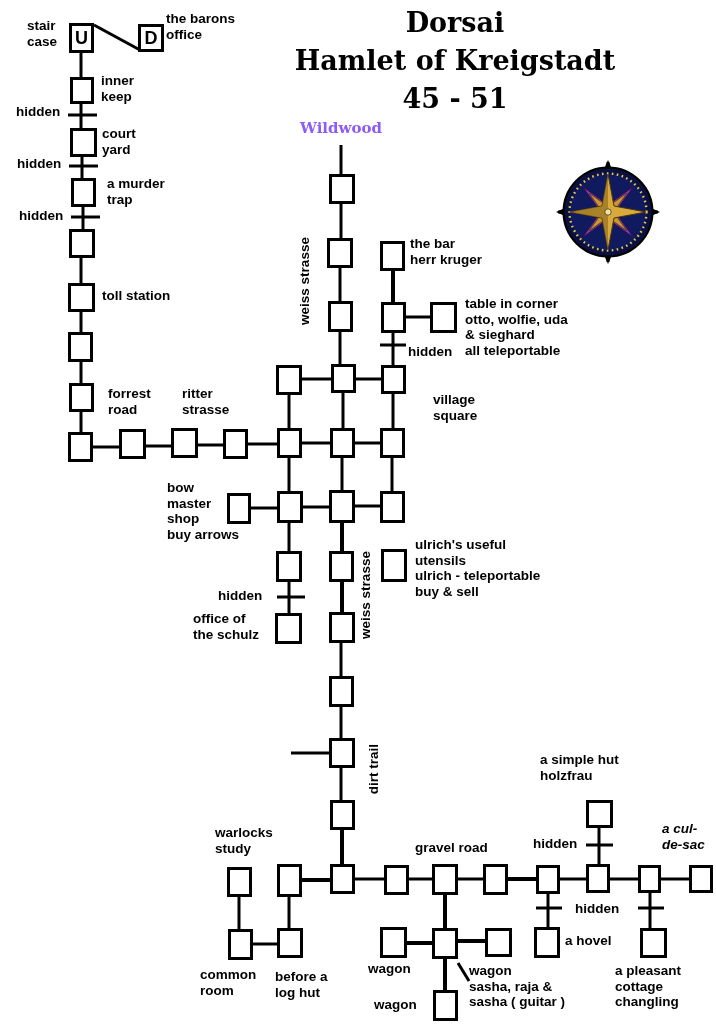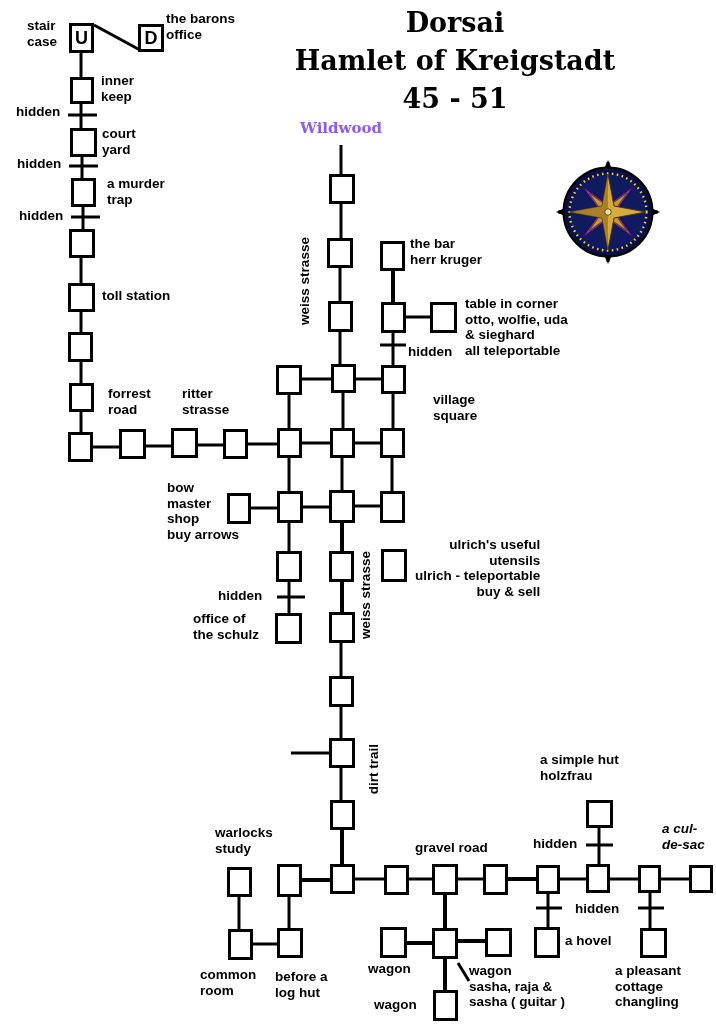--- a/index.html
+++ b/index.html
@@ -244,21 +244,21 @@
     <div class="label" style="left: 433px; top: 392px;">
       <div>village</div>
       <div>square</div>
     </div>
     <div class="label" style="left: 167px; top: 480px;">
       <div>bow</div>
       <div>master</div>
       <div>shop</div>
       <div>buy arrows</div>
     </div>
-    <div class="label" style="left: 415px; top: 537px; text-align: right;">
+    <div class="label" style="left: 415px; top: 537px;">
       <div>ulrich's useful</div>
       <div>utensils</div>
       <div>ulrich - teleportable</div>
       <div>buy &amp; sell</div>
     </div>
     <div class="label vertical" style="left: 366px; top: 595px;">
       <div>weiss strasse</div>
     </div>
     <div class="label" style="left: 218px; top: 588px;">
       <div>hidden</div>

